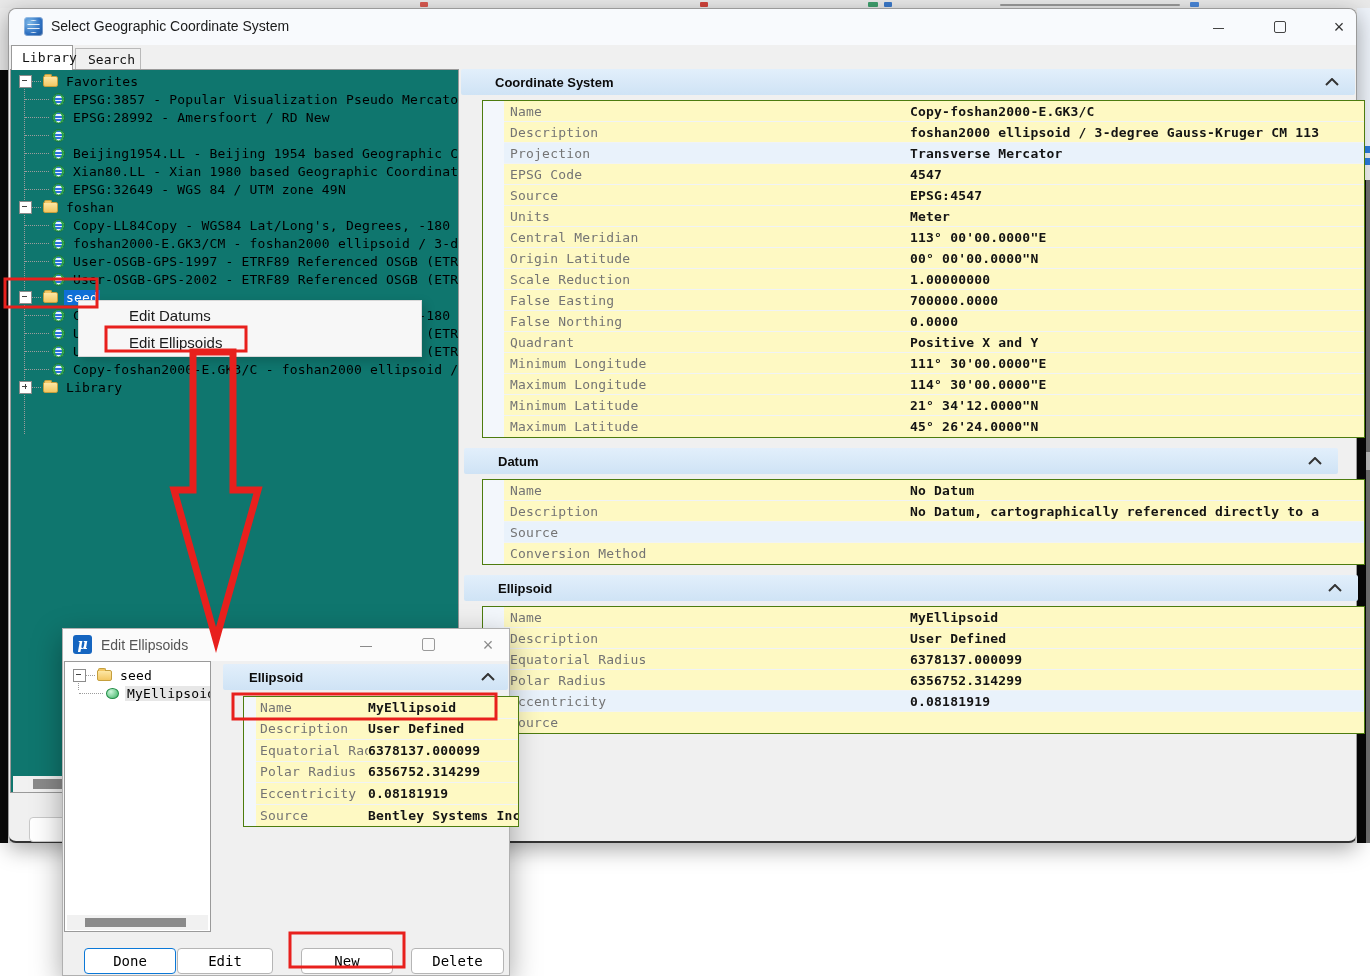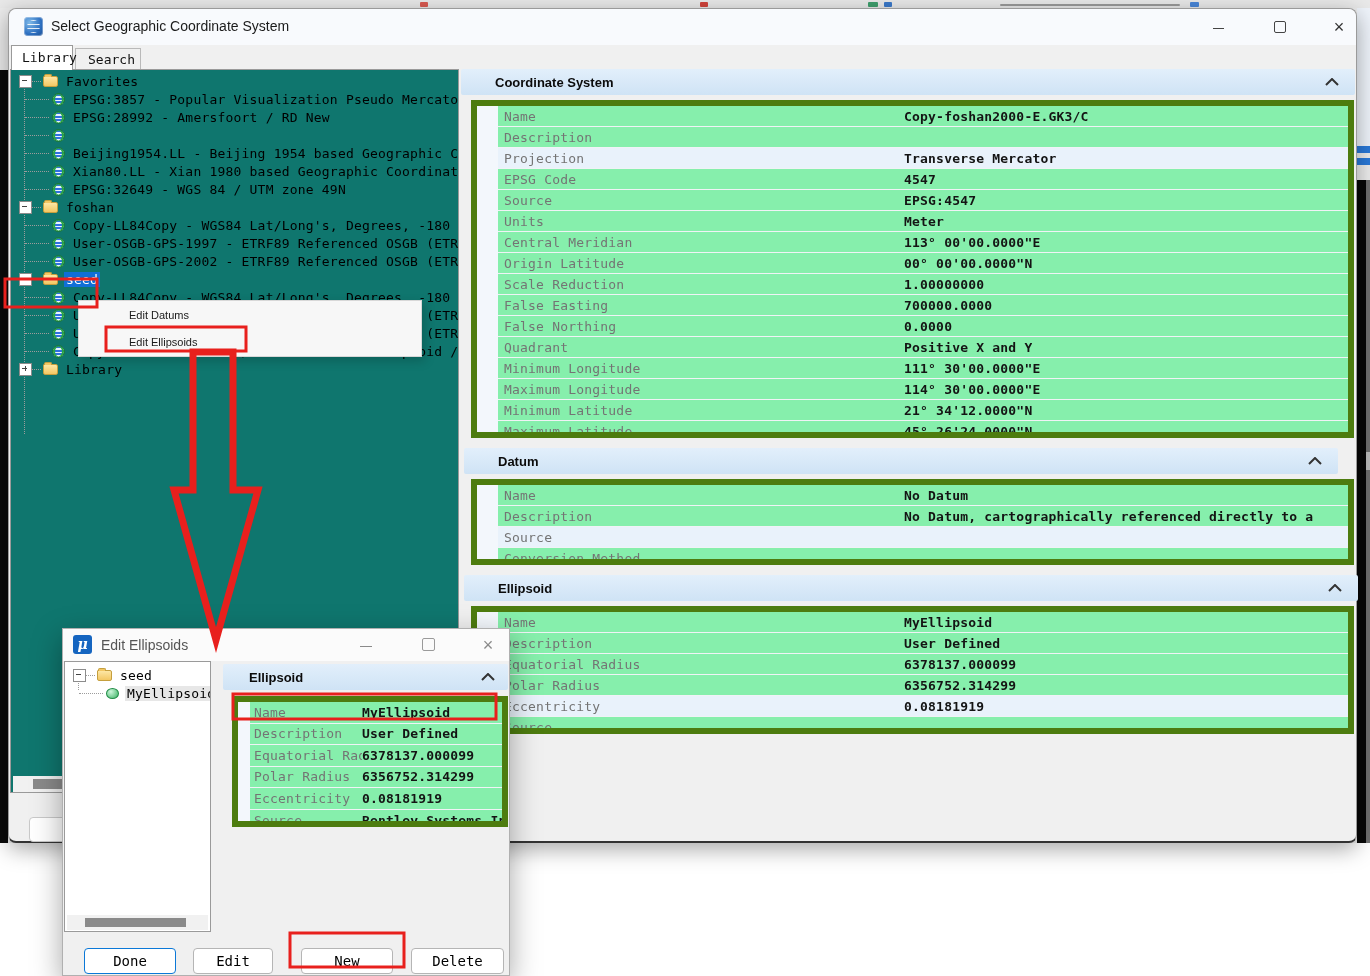--- a/index.html
+++ b/index.html
@@ -73,33 +73,33 @@
   .phead{height:26px;background:linear-gradient(#e2effb,#cfe3f5);display:flex;align-items:center;
     border-radius:2px;}
   .phead .ptitle{font-weight:bold;font-size:13px;color:#0b0b0b;margin-left:34px;}
   .phead .chev{margin-left:auto;margin-right:16px;}
   #cs-head{left:452px;top:60px;width:894px;}
   #cs-box{left:462px;top:91px;width:883px;height:338px;}
   #datum-head{left:455px;top:439px;width:874px;}
   #datum-box{left:462px;top:470px;width:883px;height:86px;}
   #ell-head{left:455px;top:566px;width:894px;}
   #ell-box{left:462px;top:597px;width:883px;height:128px;}
-  .pbox{background:#86efac;border:6px solid #4d7c0f;box-sizing:border-box;overflow:hidden;position:absolute;}
+  .pbox{background:#fef9c3;border:1px solid #4d7c0f;box-sizing:border-box;overflow:hidden;position:absolute;margin-left:11px;}
   .pbox:before{content:"";position:absolute;left:0;top:0;bottom:0;width:21px;background:#f3f7fc;z-index:2;pointer-events:none;}
   .prow{display:flex;align-items:center;height:21px;box-sizing:border-box;border-bottom:1px solid #f0f3f6;
     padding-left:27px;font-family:"DejaVu Sans Mono",monospace;font-size:13px;letter-spacing:.2px;white-space:nowrap;}
   .prow:last-child{border-bottom:none;}
   .prow.hl{background:#e9f2fb;}
   .plabel{color:#747474;flex:none;overflow:hidden;}
   .pvalue{color:#141414;font-weight:bold;overflow:hidden;text-align:center;}
   #cs-box .plabel,#datum-box .plabel,#ell-box .plabel{width:400px;}
   
   #context-menu{left:78px;top:300px;width:344px;height:57px;background:#f7f7f7;border:1px solid #d8d8d8;
     box-shadow:3px 4px 10px rgba(0,0,0,.18);z-index:5;padding-top:1px;box-sizing:border-box;}
-  .menu-item{height:27px;line-height:27px;padding-left:50px;font-size:11px;color:#1a1a1a;}
+  .menu-item{height:27px;line-height:27px;padding-left:50px;font-size:15px;color:#1a1a1a;}
   
   #edit-dialog{left:62px;top:628px;width:448px;height:348px;background:#f0f0f0;border:1px solid #b0b0b0;
     box-shadow:0 10px 28px rgba(0,0,0,.35);z-index:10;box-sizing:border-box;}
   #ed-titlebar{left:0;top:0;width:100%;height:32px;background:#fbfbfb;}
   #mu-logo{left:10px;top:6px;width:19px;height:19px;border-radius:3px;background:#1565c0;color:#fff;
     font-family:"DejaVu Serif",serif;font-style:italic;font-weight:bold;font-size:14px;text-align:center;line-height:19px;}
   #ed-title{left:38px;top:8px;font-size:14px;color:#555;}
   .ewc{top:8px;width:30px;height:16px;text-align:center;color:#8a8a8a;}
   .ewc .min{display:inline-block;width:12px;height:1.5px;background:#8a8a8a;margin-bottom:4px;}
   .ewc .max{display:inline-block;width:11px;height:11px;border:1.4px solid #9a9a9a;border-radius:2px;}
@@ -114,21 +114,21 @@
   #ed-head .ptitle{margin-left:26px;}
   #ed-head .chev{margin-right:13px;}
   #ed-box{left:169px;top:67px;width:276px;height:131px;}
   #ed-box .prow{height:21.5px;padding-left:16px;}
   #ed-box .plabel{width:108px;}
   #ed-box:before{width:12px;}
   #ed-buttons .ebtn{position:absolute;top:319px;height:26px;background:#fff;border:1px solid #b5b5b5;
     border-radius:4px;font-family:"DejaVu Sans Mono",monospace;font-size:14px;color:#000;padding:0;}
   #ed-buttons .ebtn.primary{border:1.5px solid #0b78d7;}
   #ed-buttons .ebtn:nth-child(1){left:21px;width:92px;}
-  #ed-buttons .ebtn:nth-child(2){left:130px;width:80px;}
+  #ed-buttons .ebtn:nth-child(2){left:114px;width:96px;}
   #ed-buttons .ebtn:nth-child(3){left:238px;width:92px;}
   #ed-buttons .ebtn:nth-child(4){left:348px;width:93px;}
   
   #annotations{left:0;top:0;width:1370px;height:976px;z-index:50;pointer-events:none;}
 </style>
 </head>
 <body>
 
 <div class="abs" id="bg-top">
   <div class="bit" style="left:420px;width:8px;background:#d95a52;"></div>
@@ -207,20 +207,25 @@
           <span class="tlabel">foshan</span>
         </div>
         <div class="trow">
           <span class="stub child"></span>
           <span class="ico-globe"></span>
           <span class="tlabel">Copy-LL84Copy - WGS84 Lat/Long's, Degrees, -180</span>
         </div>
         <div class="trow">
           <span class="stub child"></span>
           <span class="ico-globe"></span>
+          <span class="tlabel">foshan2000-E.GK3/CM - foshan2000 ellipsoid / 3-d</span>
+        </div>
+        <div class="trow">
+          <span class="stub child"></span>
+          <span class="ico-globe"></span>
           <span class="tlabel">User-OSGB-GPS-1997 - ETRF89 Referenced OSGB (ETR</span>
         </div>
         <div class="trow">
           <span class="stub child"></span>
           <span class="ico-globe"></span>
           <span class="tlabel">User-OSGB-GPS-2002 - ETRF89 Referenced OSGB (ETR</span>
         </div>
         <div class="trow">
           <span class="expander"></span>
           <span class="stub"></span>
@@ -267,20 +272,21 @@
         <polyline points="1,7 7,1 13,7" fill="none" stroke="#333" stroke-width="2"></polyline>
       </svg>
   </div>
   <div class="abs pbox" id="cs-box">
       <div class="prow">
         <span class="plabel">Name</span>
         <span class="pvalue">Copy-foshan2000-E.GK3/C</span>
       </div>
       <div class="prow">
         <span class="plabel">Description</span>
+        <span class="pvalue">foshan2000 ellipsoid / 3-degree Gauss-Kruger CM 113</span>
       </div>
       <div class="prow hl">
         <span class="plabel">Projection</span>
         <span class="pvalue">Transverse Mercator</span>
       </div>
       <div class="prow">
         <span class="plabel">EPSG Code</span>
         <span class="pvalue">4547</span>
       </div>
       <div class="prow">

